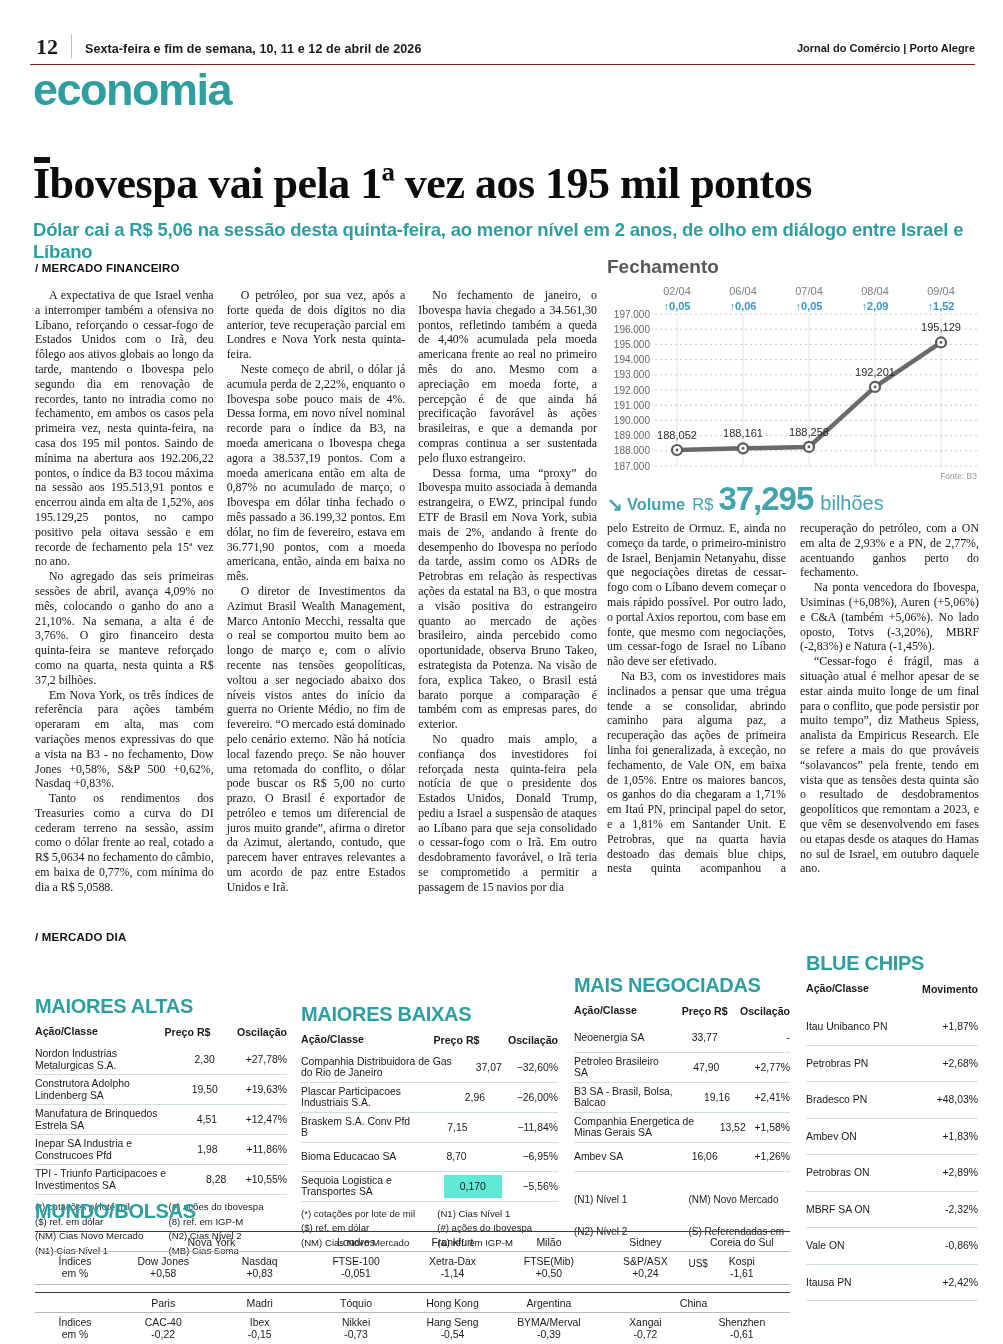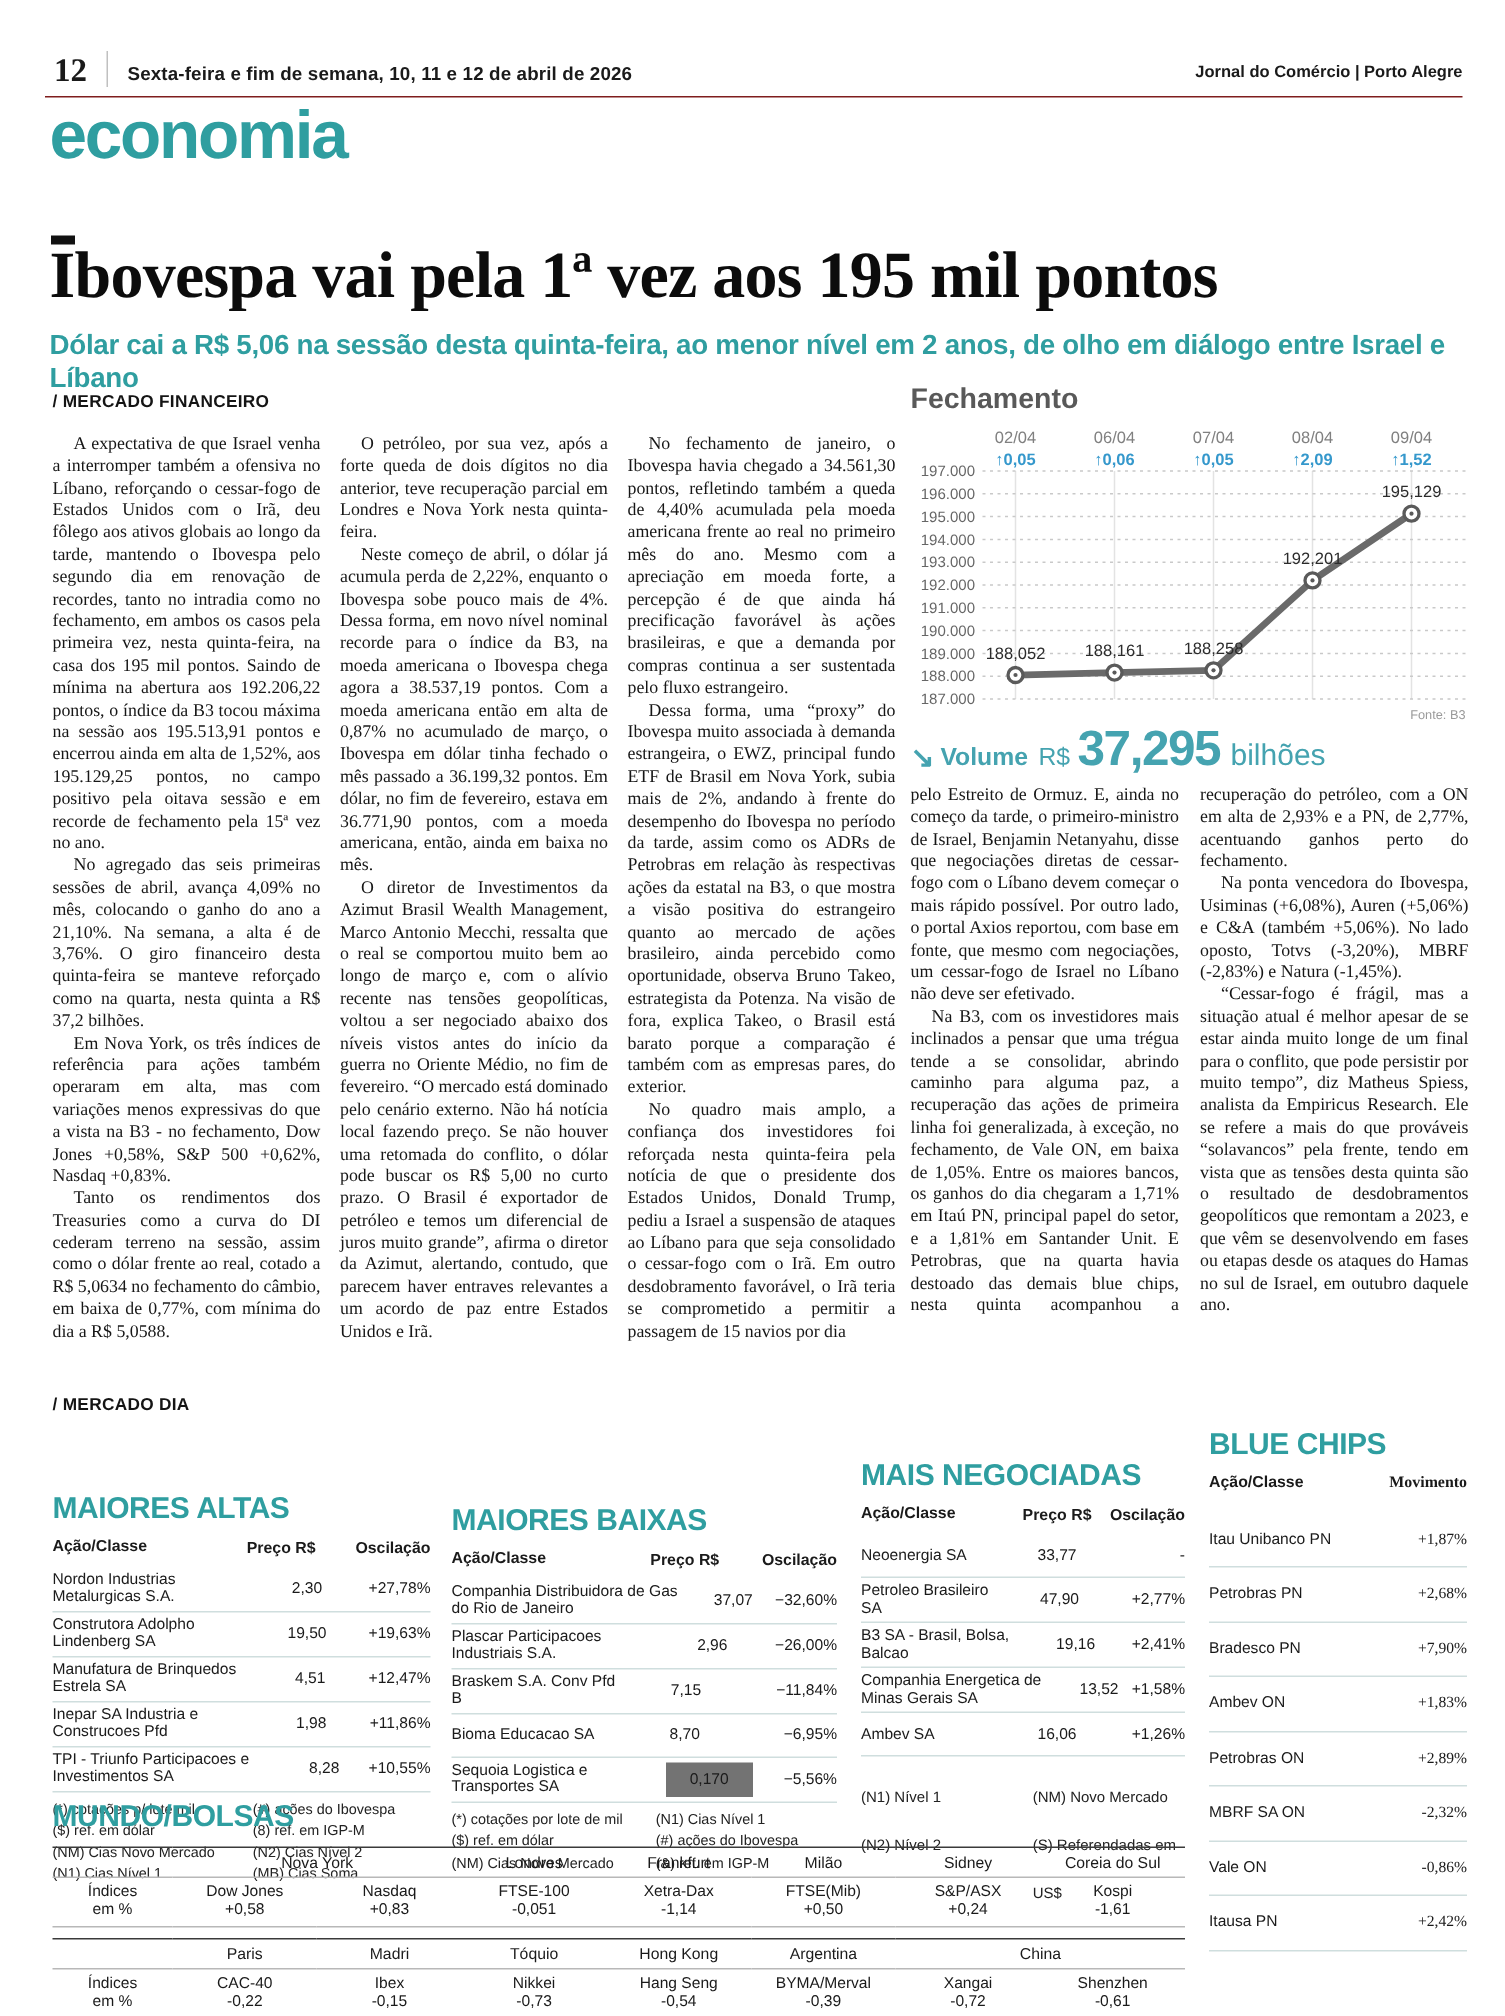--- a/index.html
+++ b/index.html
@@ -64,27 +64,27 @@
   .t-negoc{width:216px;margin-left:16px;}
   .t-blue{width:172px;margin-left:16px;}
   .ttitle{font-size:20px;font-weight:bold;color:var(--teal);letter-spacing:-.3px;margin-bottom:8px;}
   .thead{display:flex;font-size:10.6px;font-weight:bold;padding-bottom:7px;}
   .trow{display:flex;align-items:center;border-bottom:1px solid var(--rule-light);
         font-size:10.4px;padding:3px 0;min-height:29px;}
   .cell-name{flex:1 1 auto;padding-right:4px;line-height:11.5px;}
   .cell-price{width:27%;text-align:center;align-self:stretch;display:flex;
               align-items:center;justify-content:center;}
   .cell-osc{width:26%;text-align:right;}
-  .cell-price.hl{background:#737373;}
+  .cell-price.hl{background:#5eead4;}
   .fnotes{display:grid;grid-template-columns:53% 47%;font-size:9.6px;
           line-height:14.5px;margin-top:5px;color:#222;}
   .fnotes-wide{line-height:32px;margin-top:12px;font-size:10px;}
   .t-blue .trow{padding:12px 0;min-height:0;}
   .t-blue .thead{padding-bottom:14px;}
-  .cell-mov{width:45%;text-align:right;font-family:Liberation Serif, serif;}
+  .cell-mov{width:45%;text-align:right;}
 
   
   .world{position:absolute;left:35px;top:1200px;width:755px;}
   .wband{display:grid;grid-template-columns:80px repeat(7,1fr);margin-top:7px;}
   .w-city{font-weight:normal;font-size:10.5px;text-align:center;
           border-top:1.5px solid #3a3a3a;border-bottom:1px solid #b8b8b8;padding:4px 2px 3px;}
   .w-idx{font-size:10.4px;text-align:center;padding:4px 2px 1px;}
   .w-val{font-size:10.4px;text-align:center;padding:0 2px 5px;border-bottom:1px solid #b8b8b8;}
 </style>
 </head>
@@ -370,21 +370,21 @@
             <span class="cell-mov">+1,87%</span>
           </div>
 
           <div class="trow">
             <span class="cell-name">Petrobras PN</span>
             <span class="cell-mov">+2,68%</span>
           </div>
 
           <div class="trow">
             <span class="cell-name">Bradesco PN</span>
-            <span class="cell-mov">+7,90%</span>
+            <span class="cell-mov">+48,03%</span>
           </div>
 
           <div class="trow">
             <span class="cell-name">Ambev ON</span>
             <span class="cell-mov">+1,83%</span>
           </div>
 
           <div class="trow">
             <span class="cell-name">Petrobras ON</span>
             <span class="cell-mov">+2,89%</span>

